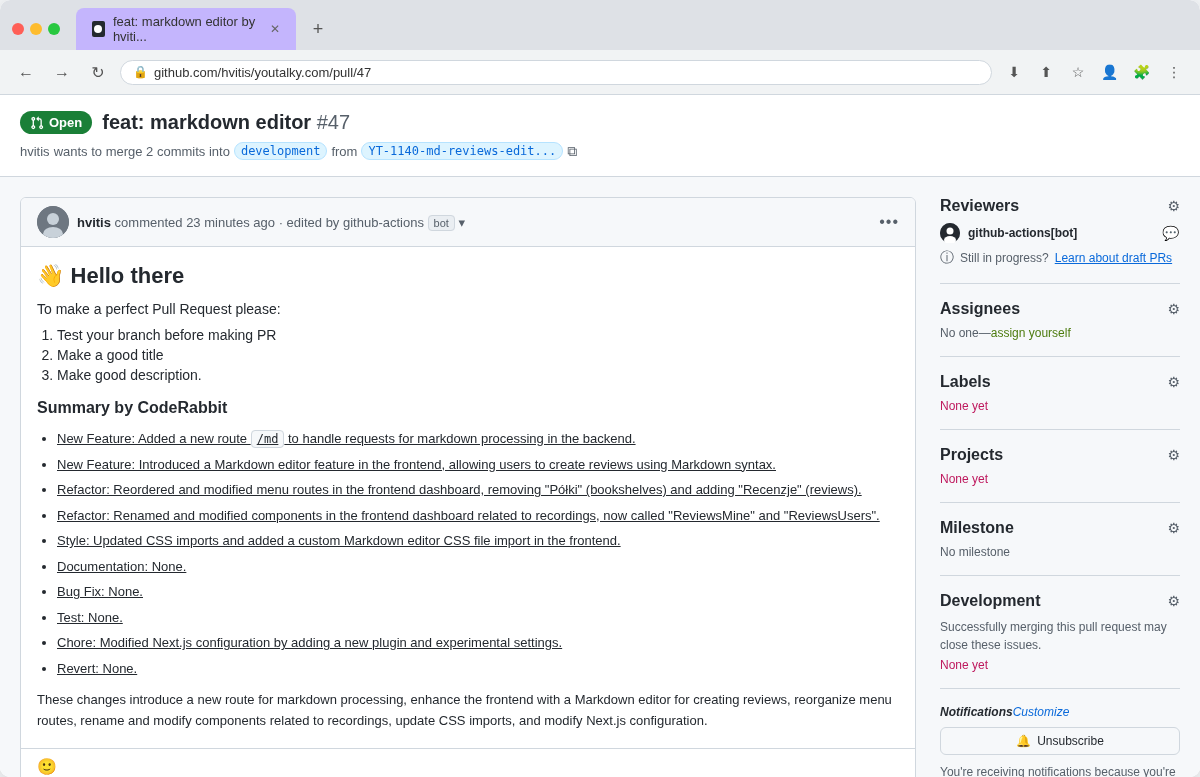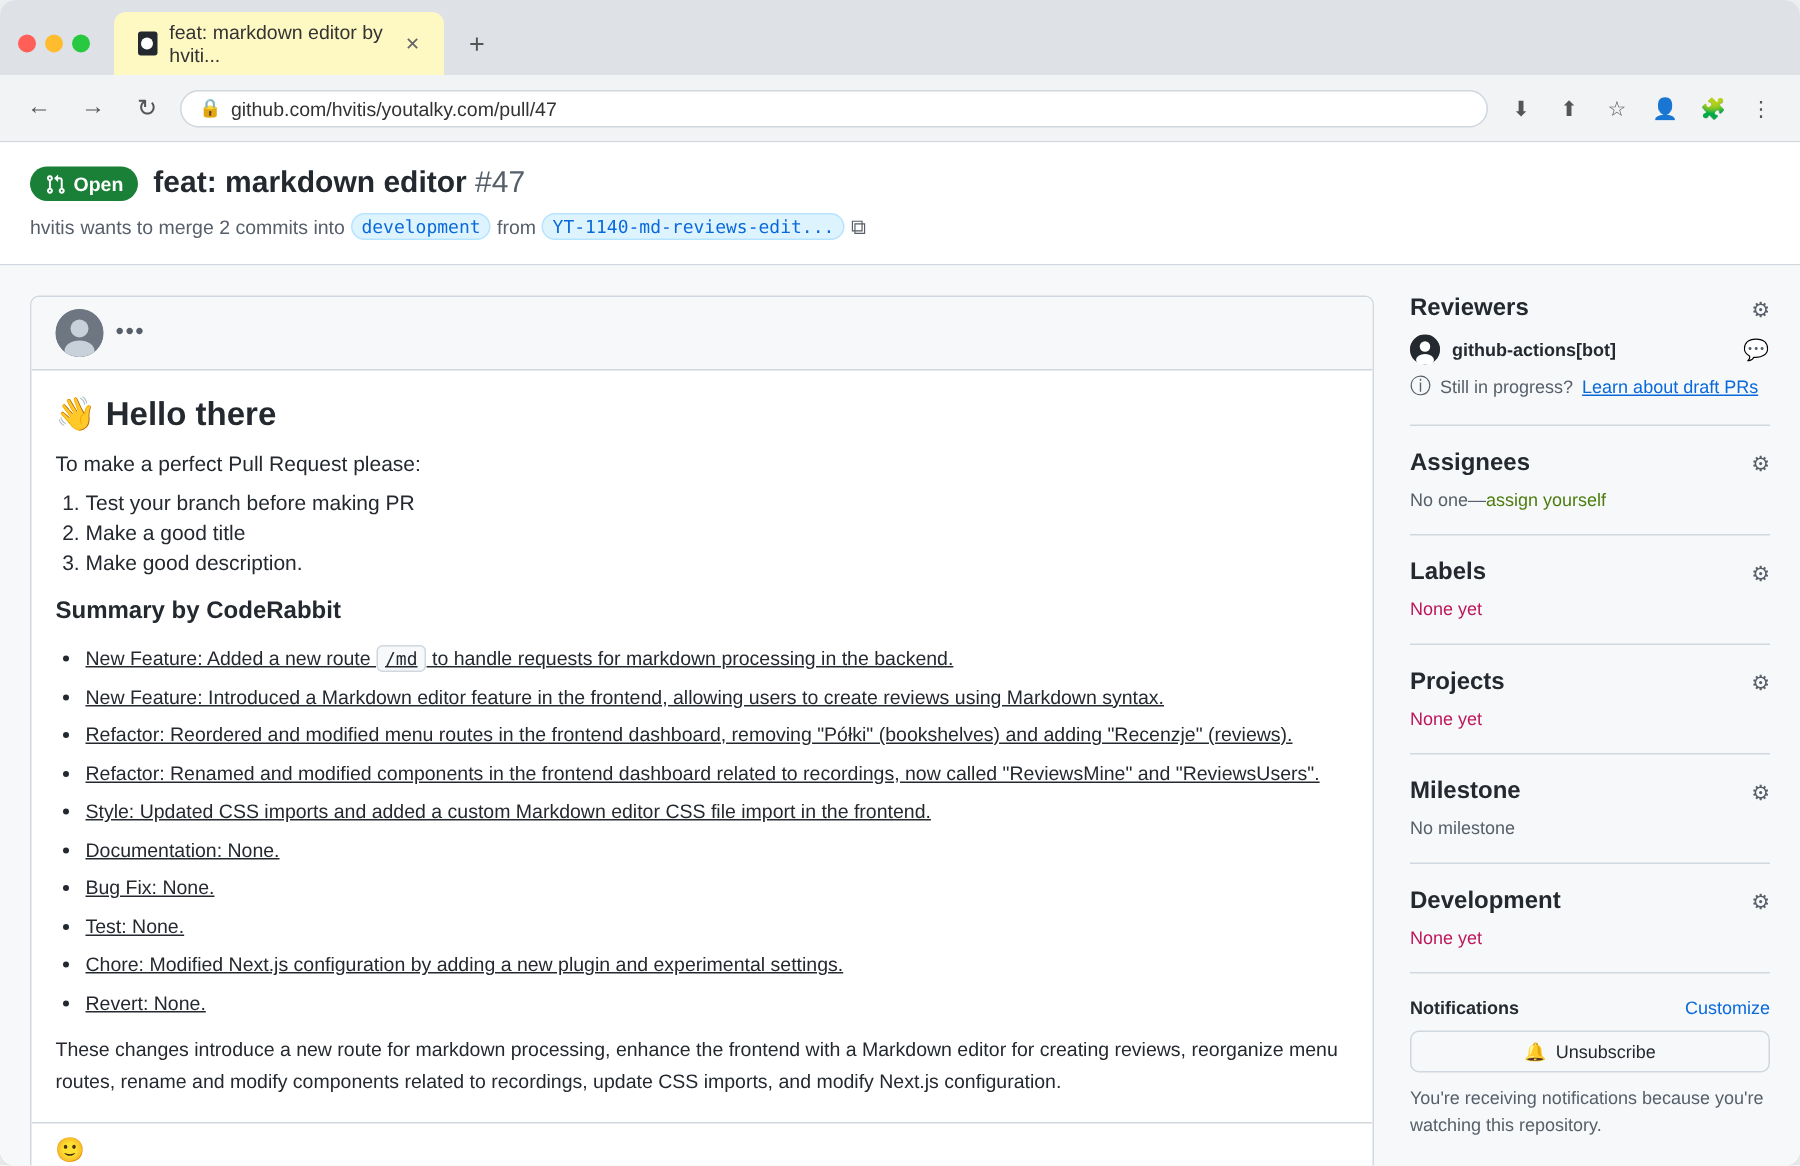--- a/index.html
+++ b/index.html
@@ -6,21 +6,21 @@
     body { font-family: -apple-system, BlinkMacSystemFont, 'Segoe UI', Helvetica, Arial, sans-serif; font-size: 14px; background: #f6f8fa; color: #24292f; }
 
     
     .browser-chrome { background: #dee1e6; border-radius: 10px 10px 0 0; padding: 8px 12px 0; }
     .browser-tab-bar { display: flex; align-items: center; gap: 8px; margin-bottom: 0; }
     .browser-dots { display: flex; gap: 6px; margin-right: 8px; }
     .browser-dot { width: 12px; height: 12px; border-radius: 50%; }
     .dot-red { background: #ff5f57; }
     .dot-yellow { background: #febc2e; }
     .dot-green { background: #28c840; }
-    .browser-tab { background: #fef9c3; border-radius: 8px 8px 0 0; padding: 6px 16px; display: flex; align-items: center; gap: 8px; font-size: 13px; color: #333; max-width: 220px; }
+    .browser-tab { background: #c4b5fd; border-radius: 8px 8px 0 0; padding: 6px 16px; display: flex; align-items: center; gap: 8px; font-size: 13px; color: #333; max-width: 220px; }
     .browser-tab .favicon { width: 16px; height: 16px; border-radius: 2px; background: #24292f; display: inline-flex; align-items: center; justify-content: center; }
     .tab-close { margin-left: 4px; color: #666; font-size: 12px; cursor: pointer; }
     .new-tab-btn { width: 28px; height: 28px; border-radius: 50%; display: flex; align-items: center; justify-content: center; font-size: 18px; color: #555; cursor: pointer; }
     .browser-nav { background: #f1f3f4; padding: 8px 12px; display: flex; align-items: center; gap: 8px; border-bottom: 1px solid #d0d7de; }
     .nav-btn { width: 28px; height: 28px; border-radius: 50%; display: flex; align-items: center; justify-content: center; color: #555; cursor: pointer; font-size: 16px; }
     .address-bar { flex: 1; background: #fff; border: 1px solid #d0d7de; border-radius: 20px; padding: 4px 12px; display: flex; align-items: center; gap: 6px; font-size: 13px; color: #333; }
     .address-bar .lock { color: #555; font-size: 12px; }
     .nav-actions { display: flex; align-items: center; gap: 4px; }
     .nav-action-btn { width: 28px; height: 28px; border-radius: 50%; display: flex; align-items: center; justify-content: center; color: #555; font-size: 14px; cursor: pointer; }
 
@@ -73,21 +73,21 @@
     .sidebar-avatar { width: 20px; height: 20px; border-radius: 50%; background: #6e7781; display: flex; align-items: center; justify-content: center; font-size: 10px; color: #fff; }
     .sidebar-username { font-size: 12px; color: #24292f; font-weight: 600; }
     .sidebar-icon { color: #57606a; cursor: pointer; }
     .draft-info { display: flex; align-items: center; gap: 6px; font-size: 12px; color: #57606a; margin-top: 6px; }
     .draft-link { color: #0969da; font-size: 12px; }
     .none-yet { font-size: 12px; color: #be185d; }
     .assign-link { color: #57606a; font-size: 12px; }
     .assign-link em { color: #4d7c0f; font-style: normal; }
     .no-milestone { font-size: 12px; color: #57606a; }
     .dev-text { font-size: 12px; color: #57606a; line-height: 1.5; }
-    .notifications-header { display: flex; align-items: center; justify-content: space-between; margin-bottom: 8px; }
+    .notifications-header { display: flex; align-items: center; justify-content: flex-start; margin-bottom: 8px; font-style: italic; }
     .notifications-title { font-size: 12px; font-weight: 600; color: #24292f; }
     .customize-link { font-size: 12px; color: #0969da; cursor: pointer; }
     .unsubscribe-btn { width: 100%; padding: 6px 12px; border: 1px solid #d0d7de; border-radius: 6px; background: #f6f8fa; color: #24292f; font-size: 12px; cursor: pointer; display: flex; align-items: center; justify-content: center; gap: 6px; }
     .watching-text { font-size: 12px; color: #57606a; margin-top: 8px; line-height: 1.5; }
 
     
     .app-window { width: 1200px; height: 777px; border-radius: 10px; overflow: hidden; box-shadow: 0 4px 24px rgba(0,0,0,0.18); }
   </style>
 </head>
 <body>
@@ -162,20 +162,28 @@
       <div class="pr-body">
         <div class="comment-card">
 
           <div class="comment-header">
             <div class="avatar">
               <svg width="32" height="32" viewBox="0 0 32 32">
                   <circle cx="16" cy="16" r="16" fill="#6e7781"></circle>
                   <circle cx="16" cy="13" r="6" fill="#c8d1d9"></circle>
                   <ellipse cx="16" cy="28" rx="10" ry="7" fill="#c8d1d9"></ellipse>
                 </svg>
+            </div>
+            <div class="comment-meta">
+              <span class="username">hvitis</span>
+              <span>commented 23 minutes ago</span>
+              <span> · </span>
+              <span>edited by github-actions</span>
+              <span class="bot-badge">bot</span>
+              <span>▾</span>
             </div>
             <div class="comment-actions">
               <span class="three-dots">•••</span>
             </div>
           </div>
 
           <div class="comment-body">
             <div class="comment-greeting">👋 Hello there</div>
             <p class="comment-text">To make a perfect Pull Request please:</p>
             <ol class="comment-list">
@@ -265,20 +273,21 @@
             <span class="gear-icon">⚙</span>
           </div>
           <div class="no-milestone">No milestone</div>
         </div>
 
         <div class="sidebar-section">
           <div class="sidebar-section-header">
             <span class="sidebar-section-title">Development</span>
             <span class="gear-icon">⚙</span>
           </div>
+          <div class="dev-text">Successfully merging this pull request may close these issues.</div>
           <div class="none-yet" style="margin-top:4px;">None yet</div>
         </div>
 
         <div class="sidebar-section">
           <div class="notifications-header">
             <span class="notifications-title">Notifications</span>
             <span class="customize-link">Customize</span>
           </div>
           <button class="unsubscribe-btn">
             <span>🔔</span>

